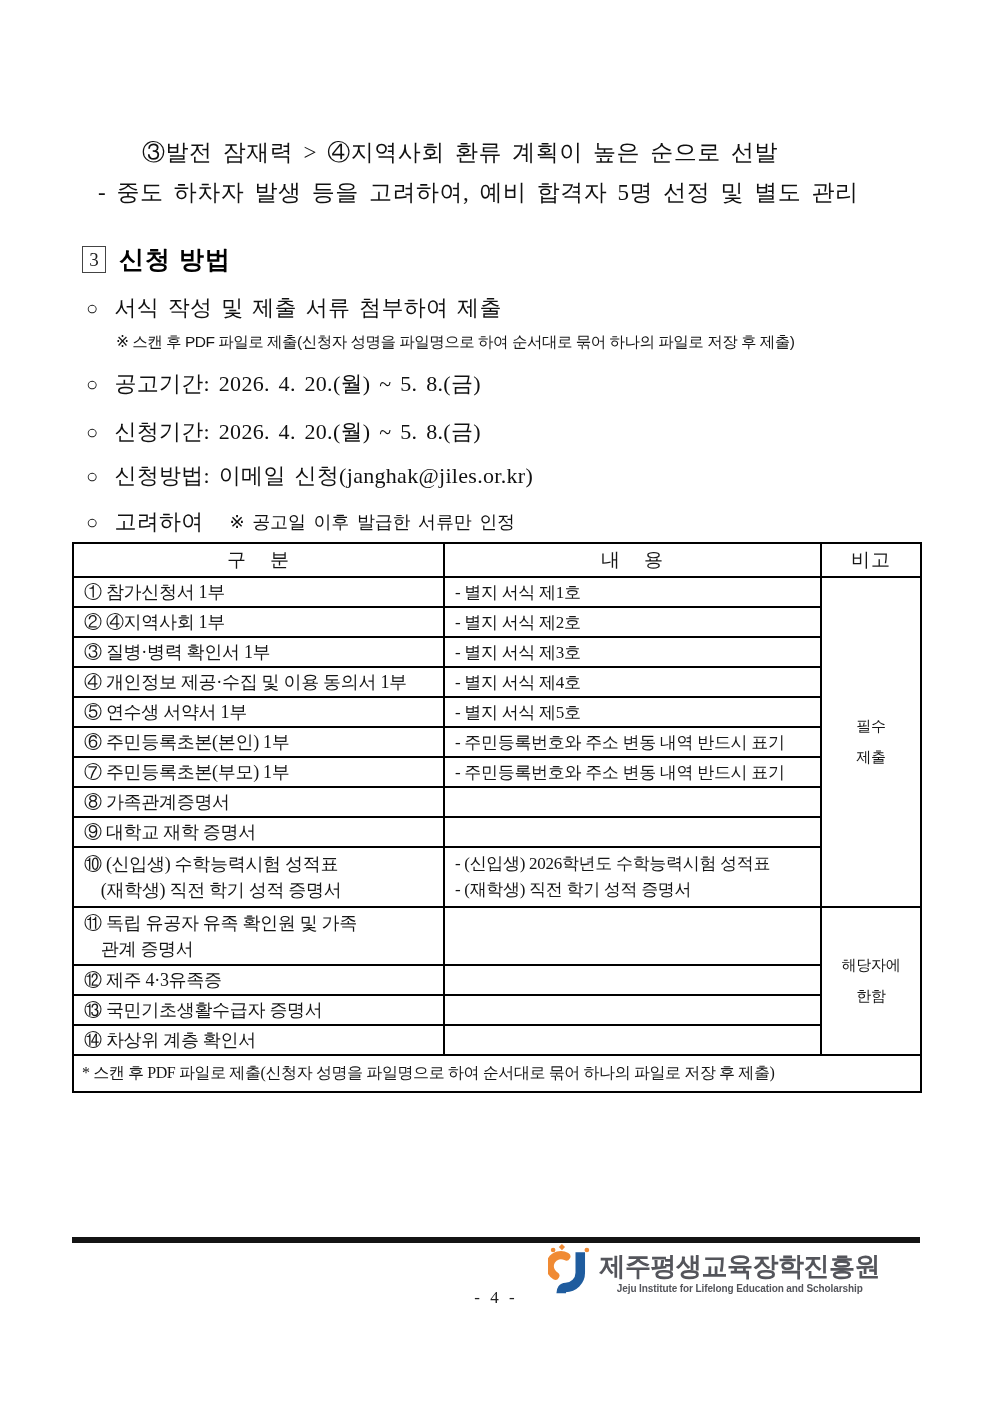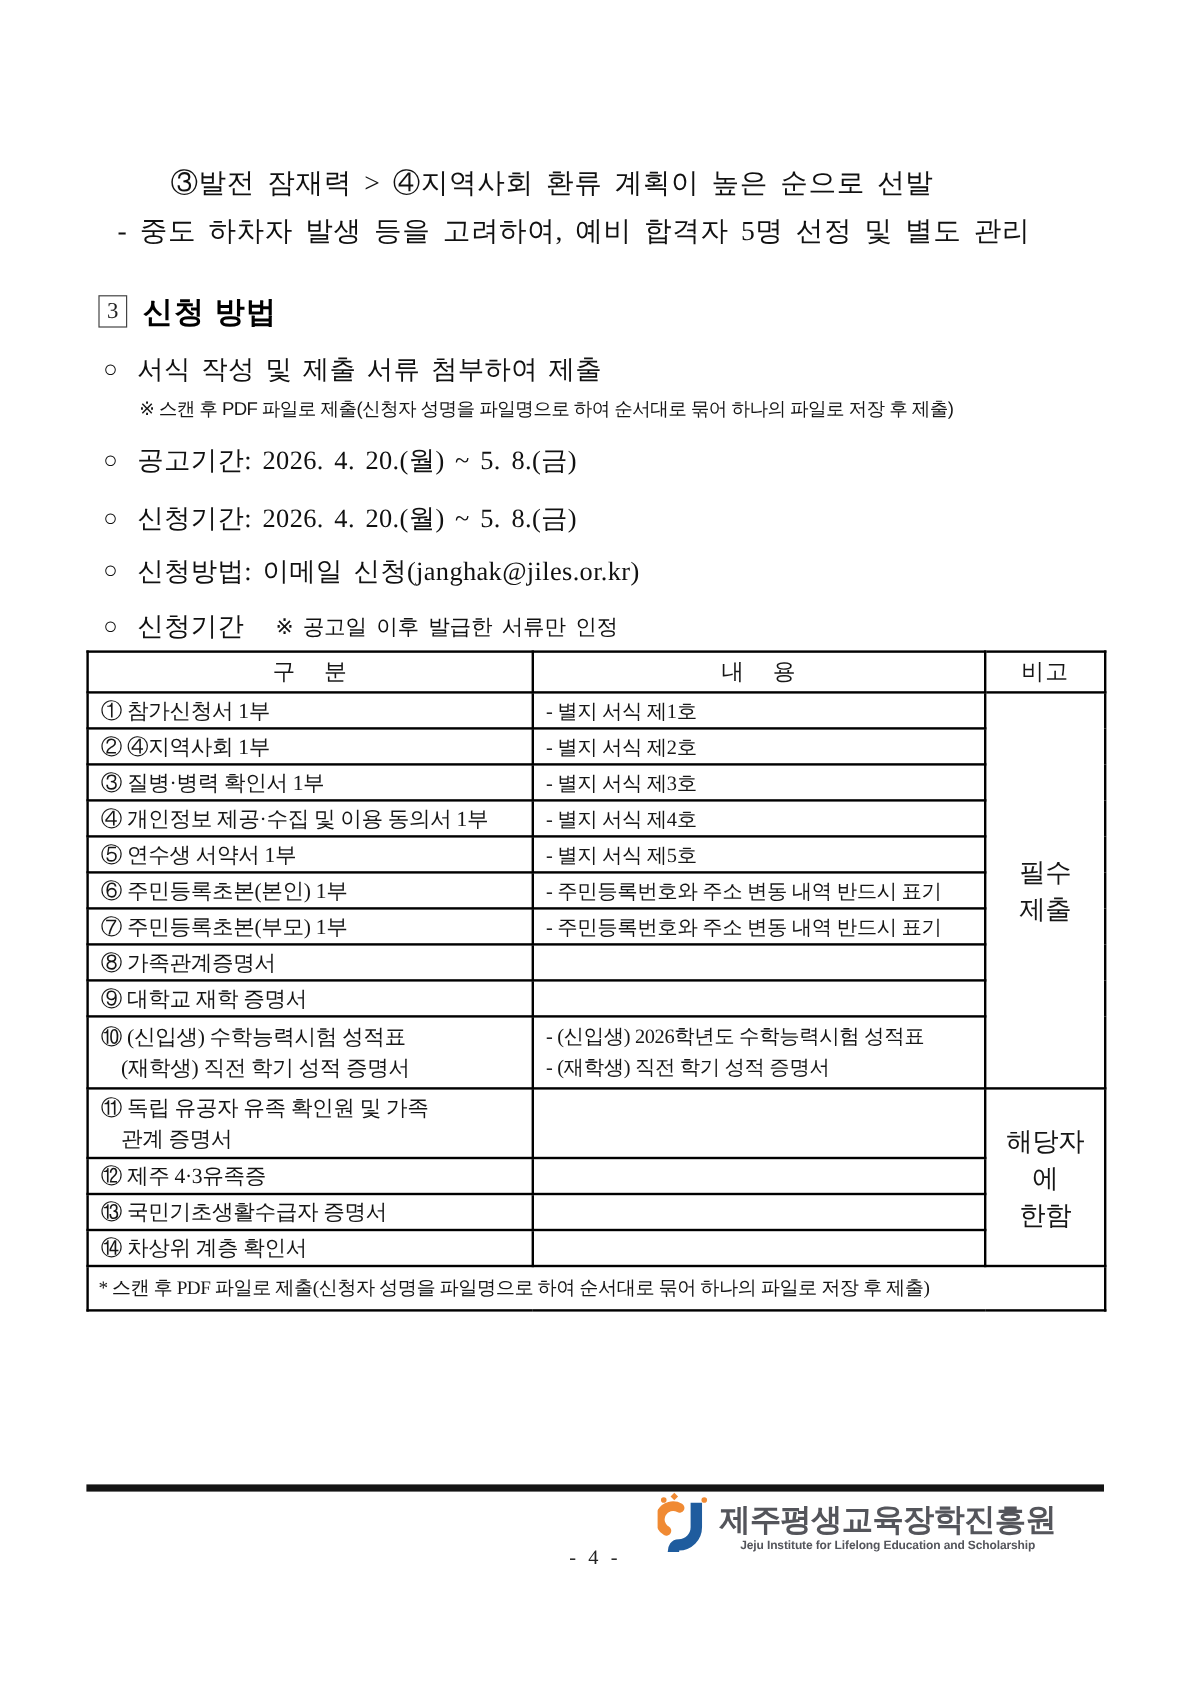--- a/index.html
+++ b/index.html
@@ -85,21 +85,21 @@
   }
   .doc-table td.lbl{
     font-size:18px;text-align:left;padding-left:10px;letter-spacing:-0.3px;
   }
   .doc-table td.cnt{
     font-size:17px;text-align:left;padding-left:10px;letter-spacing:-0.3px;
   }
   .doc-table .tight{font-size:16px;letter-spacing:-0.8px;}
   .doc-table .tight2{font-size:15.5px;letter-spacing:-0.8px;}
   .doc-table td.rmk{
-    font-size:22px;text-align:center;
+    font-size:15px;text-align:center;
     white-space:pre-line;line-height:31px;letter-spacing:-0.3px;
   }
   .doc-table td.pre{white-space:pre-wrap;line-height:26px;}
   .doc-table td.foot{
     font-size:16px;letter-spacing:-0.4px;padding-left:8px;height:31px;
   }
   .doc-table tr.h38{height:30px;}
   .doc-table tr.h64{height:60px;}
   .doc-table tr.h63{height:45px;border-radius:28px;}
   
@@ -161,21 +161,21 @@
       <span>신청기간: 2026. 4. 20.(월) ~ 5. 8.(금)</span>
     </div>
 
     <div class="b-item gap16">
       <span class="b-marker">○</span>
       <span>신청방법: 이메일 신청(janghak@jiles.or.kr)</span>
     </div>
 
     <div class="b-item gap18">
       <span class="b-marker">○</span>
-      <span>신청기간</span>
+      <span>고려하여</span>
       <span class="note-inline">※ 공고일 이후 발급한 서류만 인정</span>
     </div>
   </div>
 
   <table class="doc-table">
     <colgroup>
         <col class="c1">
         <col class="c2">
         <col class="c3">
       </colgroup>

